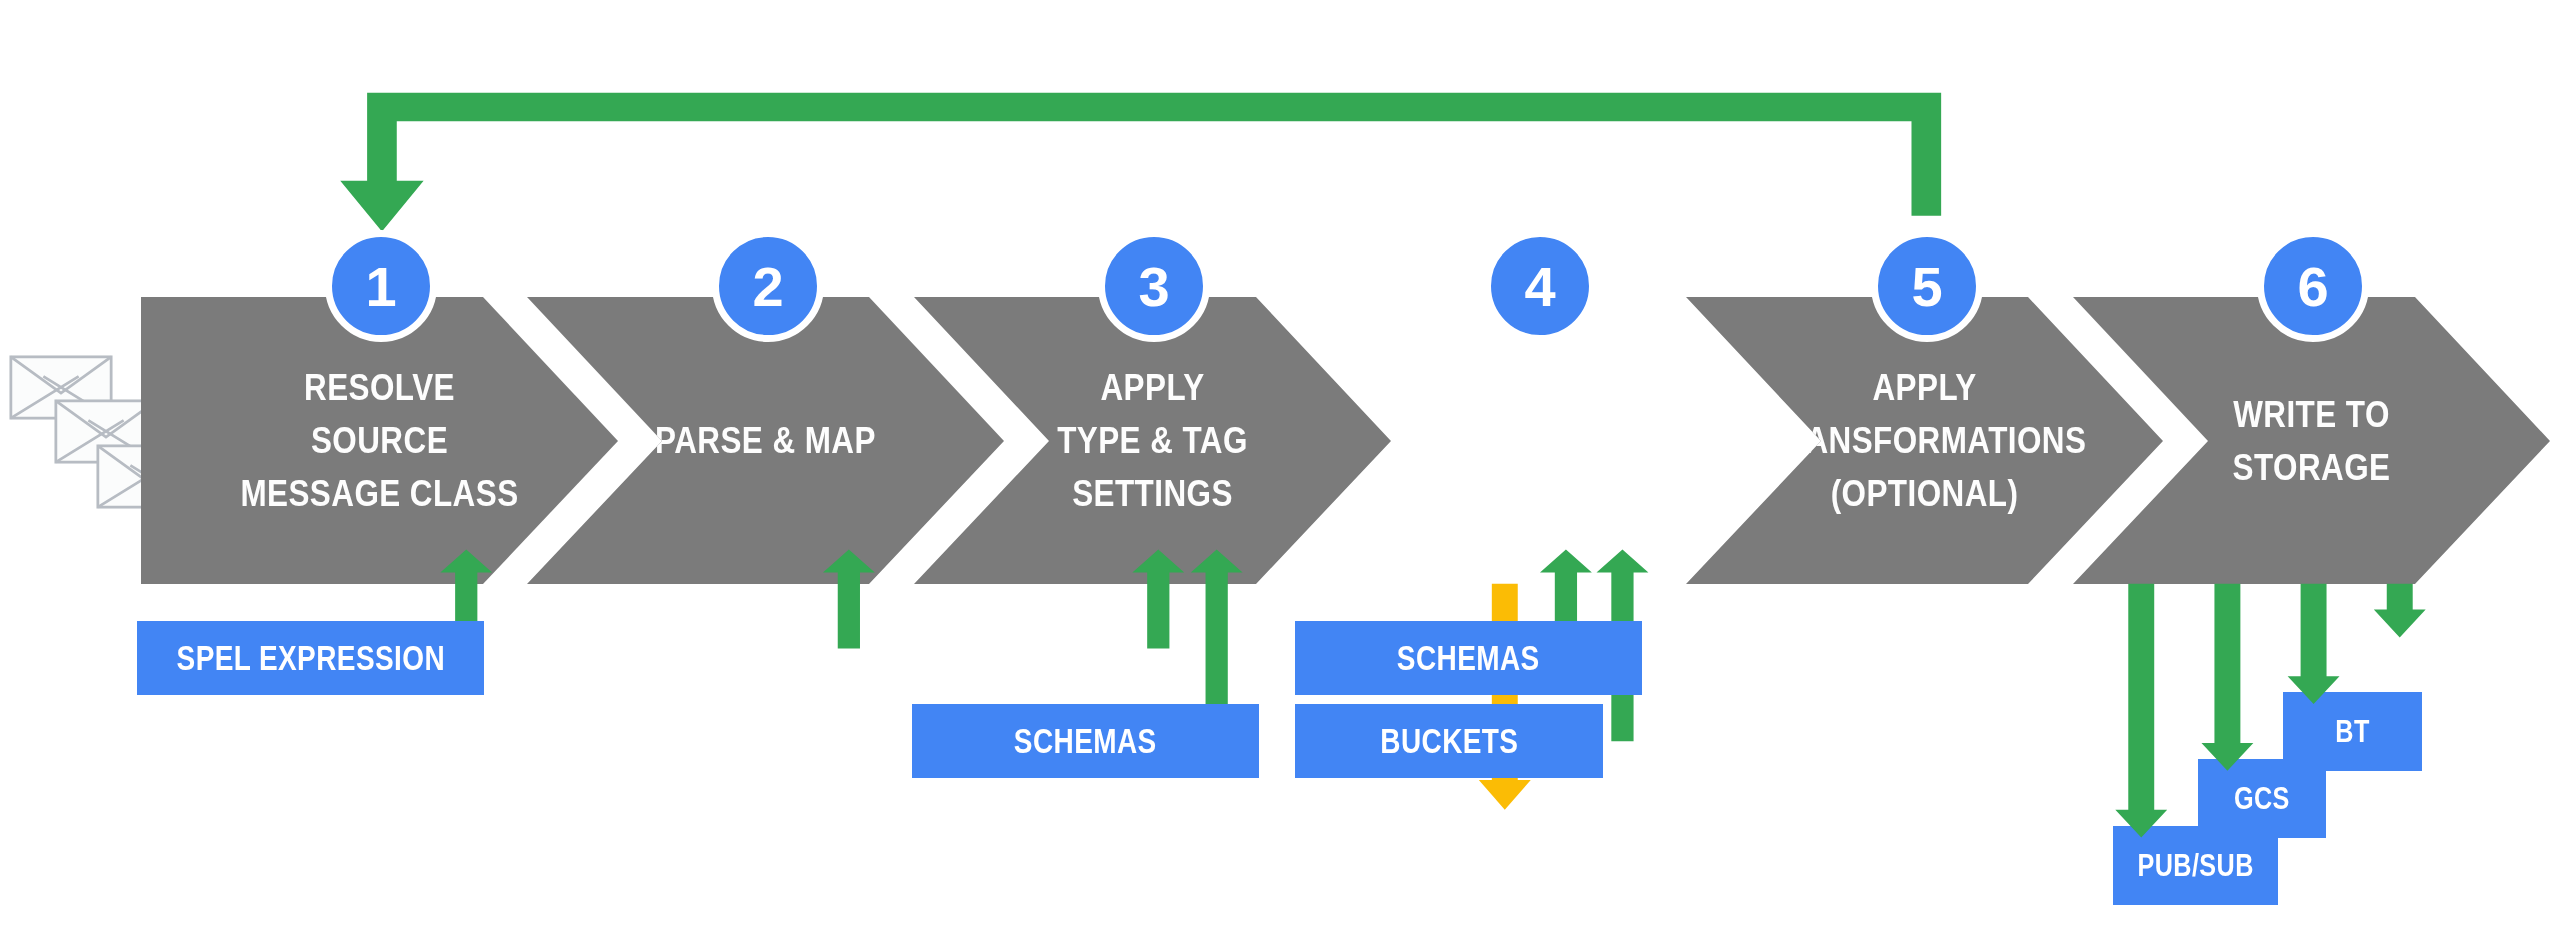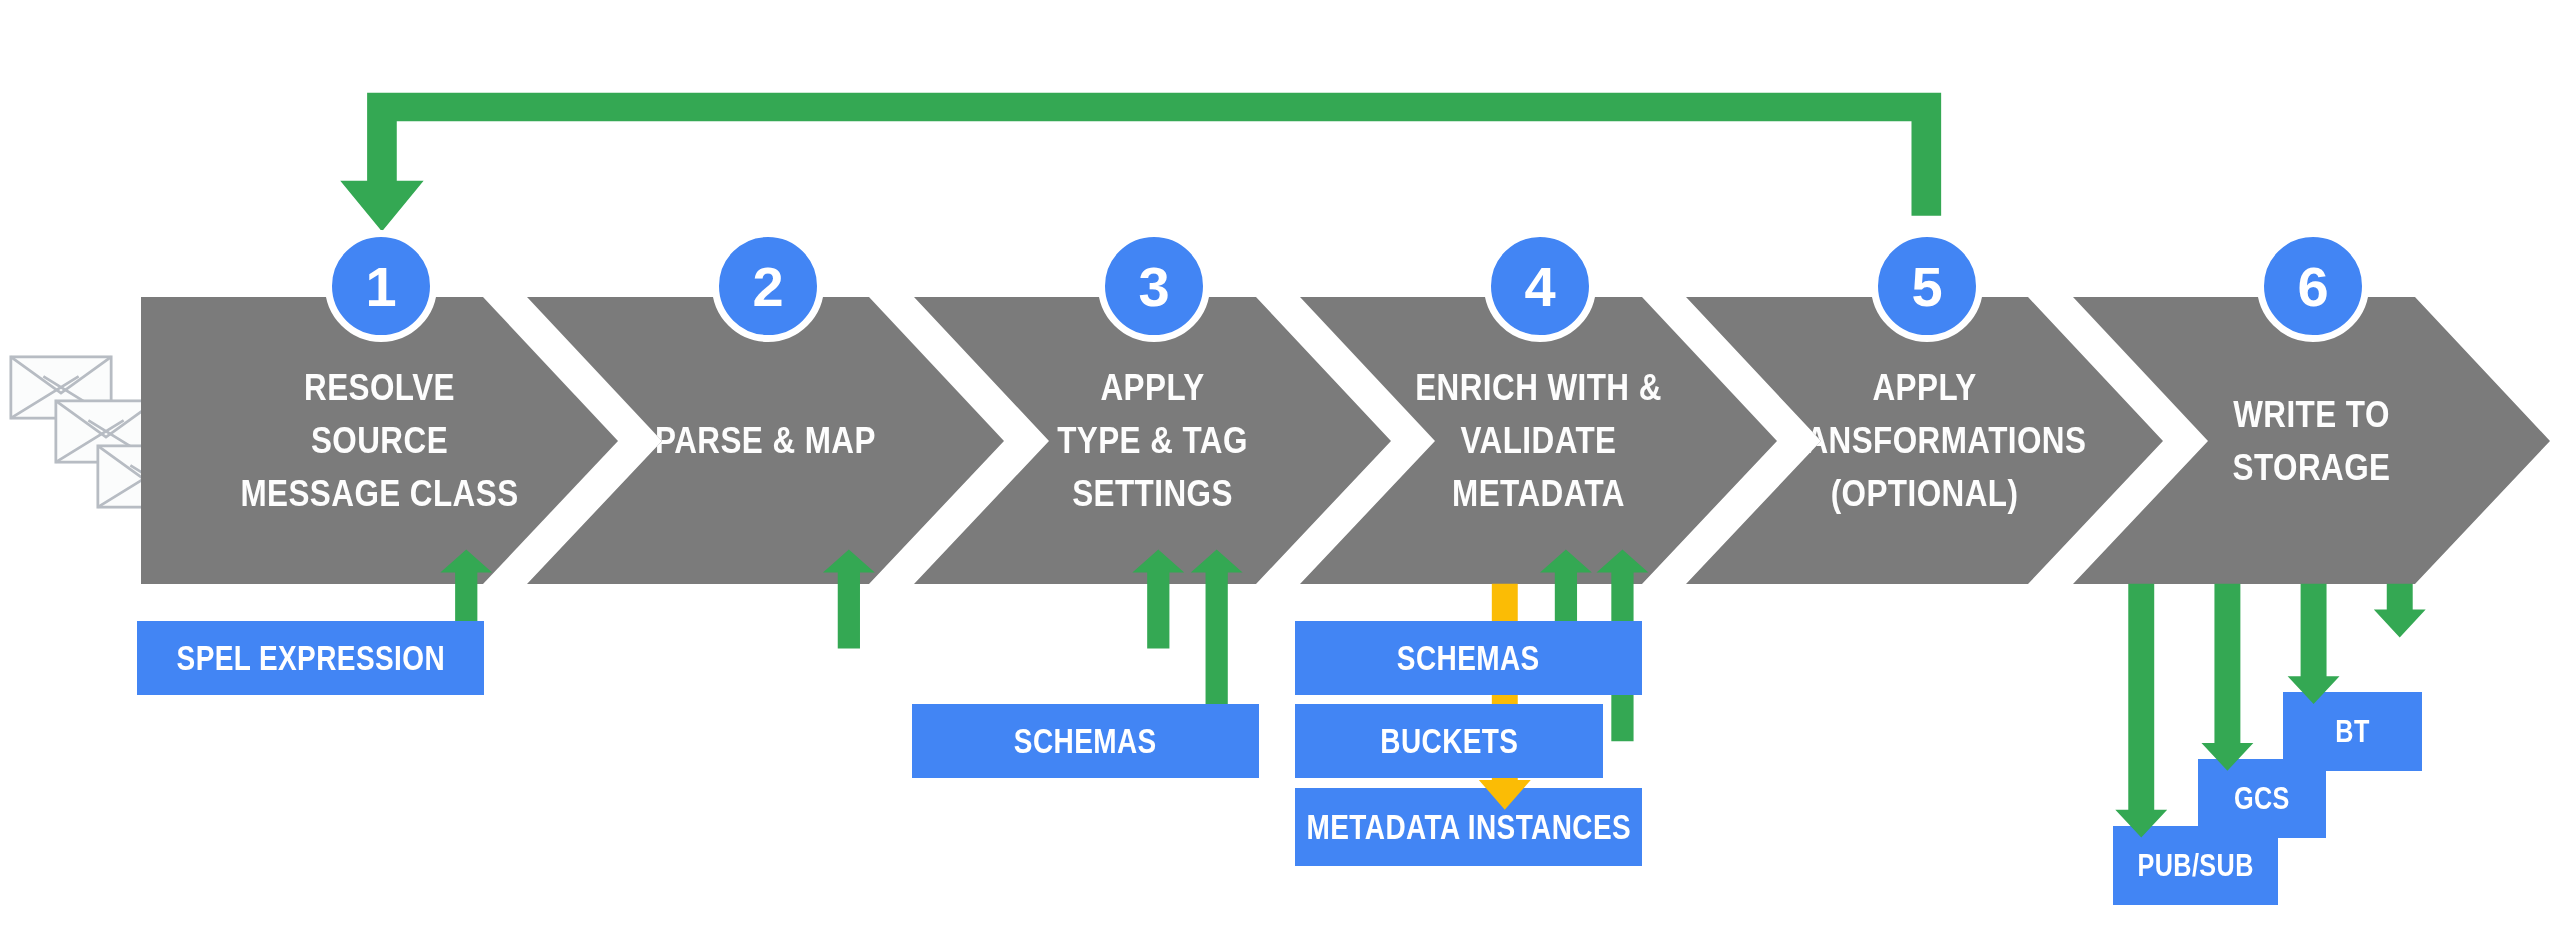--- a/index.html
+++ b/index.html
@@ -71,27 +71,20 @@
       <div class="tl"></div>
     </div>
   </div>
   <div class="chev" style="left:914px">
     <div class="chev-title">
       <div class="tl">APPLY</div>
       <div class="tl">TYPE &amp; TAG</div>
       <div class="tl">SETTINGS</div>
     </div>
   </div>
-  <div class="chev" style="left:1300px">
-    <div class="chev-title">
-      <div class="tl">ENRICH WITH &amp;</div>
-      <div class="tl">VALIDATE</div>
-      <div class="tl">METADATA</div>
-    </div>
-  </div>
   <div class="chev" style="left:1686px">
     <div class="chev-title">
       <div class="tl">APPLY</div>
       <div class="tl">TRANSFORMATIONS</div>
       <div class="tl">(OPTIONAL)</div>
     </div>
   </div>
   <div class="chev" style="left:2073px">
     <div class="chev-title">
       <div class="tl">WRITE TO</div>
@@ -115,23 +108,20 @@
     <span class="pt">SPEL EXPRESSION</span>
   </div>
   <div class="pill" style="left:912px;top:704px;width:347px;height:74px">
     <span class="pt">SCHEMAS</span>
   </div>
   <div class="pill" style="left:1295px;top:621px;width:347px;height:74px">
     <span class="pt">SCHEMAS</span>
   </div>
   <div class="pill" style="left:1295px;top:704px;width:308px;height:74px">
     <span class="pt">BUCKETS</span>
-  </div>
-  <div class="pill" style="left:1295px;top:788px;width:347px;height:78px">
-    <span class="pt">METADATA INSTANCES</span>
   </div>
   <div class="pill stair" style="left:2113px;top:826px;width:165px;height:79px">
     <span class="pt">PUB/SUB</span>
   </div>
   <div class="pill stair" style="left:2198px;top:759px;width:128px;height:79px">
     <span class="pt">GCS</span>
   </div>
   <div class="pill stair" style="left:2283px;top:692px;width:139px;height:79px">
     <span class="pt">BT</span>
   </div>

